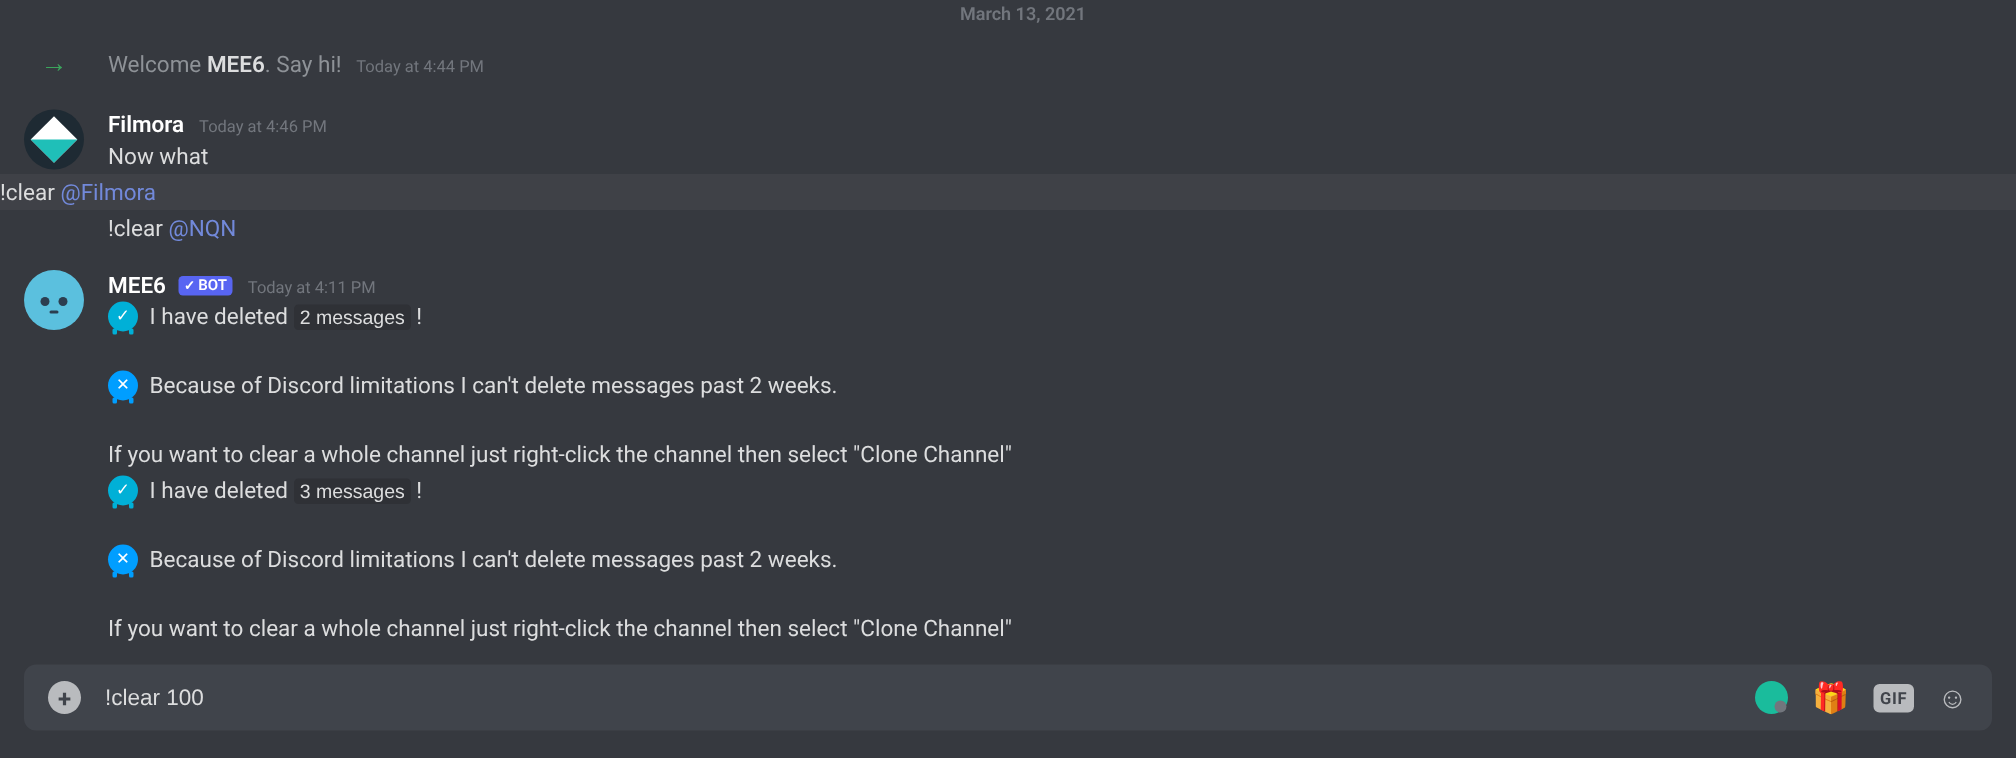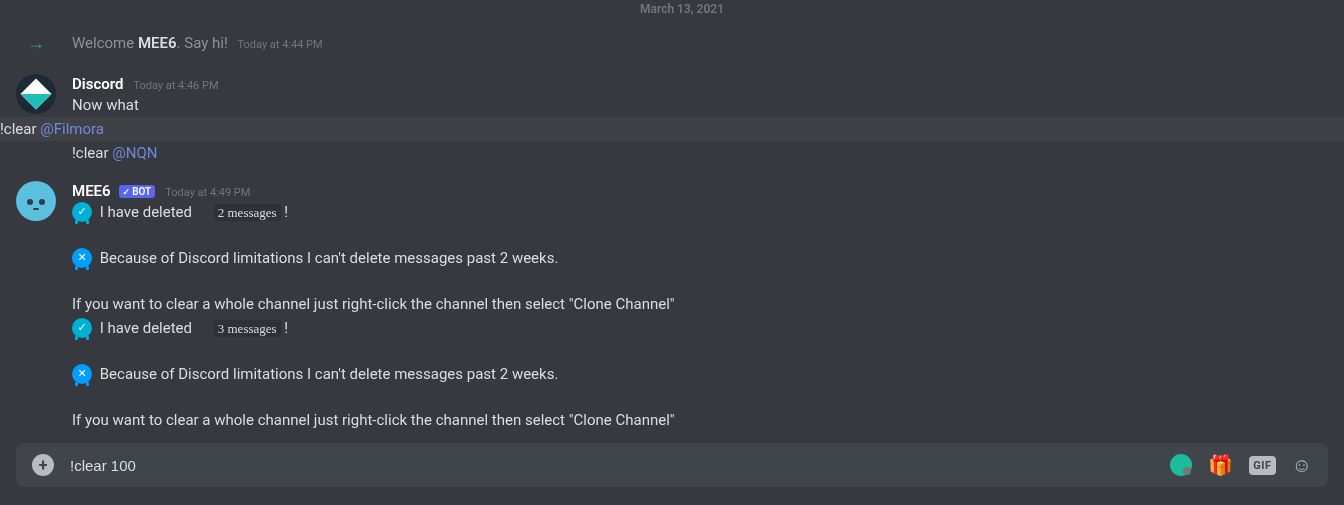--- a/index.html
+++ b/index.html
@@ -174,25 +174,24 @@
     content: "";
     position: absolute;
     bottom: -2px;
     width: 3px; height: 4px;
     background: inherit;
     right: 3px;
     border-radius: 1px;
   }
   .code-inline {
     background: #2f3136;
-    font-family: Liberation Serif, serif;
+    font-family: Liberation Sans, sans-serif;
     font-size: 13px;
     padding: 1px 4px;
     border-radius: 3px;
-    margin-left: 18px;
   }
   .input-bar {
     position: absolute;
     bottom: 18px;
     left: 16px;
     right: 16px;
     background: #40444b;
     border-radius: 8px;
     height: 44px;
     display: flex;
@@ -272,21 +271,21 @@
       <span class="timestamp">Today at 4:44 PM</span>
     </div>
   </div>
 
   <div class="msg-group">
     <div class="avatar avatar-filmora">
       <div class="filmora-logo"></div>
     </div>
     <div class="msg-body">
       <div>
-        <span class="username">Discord</span>
+        <span class="username">Filmora</span>
         <span class="timestamp">Today at 4:46 PM</span>
       </div>
       <div class="msg-line">Now what</div>
       <div class="msg-line highlight">
         <span>!clear </span><span class="mention">@Filmora</span>
       </div>
       <div class="msg-line">
         <span>!clear </span><span class="mention">@NQN</span>
       </div>
     </div>
@@ -296,21 +295,21 @@
     <div class="avatar avatar-mee6">
         <span class="mouth"></span>
       </div>
     <div class="msg-body">
       <div>
         <span class="username">MEE6</span>
         <span class="bot-tag">
             <span class="check">✓</span>
             <span>BOT</span>
           </span>
-        <span class="timestamp">Today at 4:49 PM</span>
+        <span class="timestamp">Today at 4:11 PM</span>
       </div>
       <div class="msg-line">
         <span class="emoji emoji-check">✓</span>
         <span>I have deleted </span><span class="code-inline">2 messages</span><span> !</span>
       </div>
       <div class="blank-line"></div>
       <div class="msg-line">
         <span class="emoji emoji-x">✕</span>
         <span>Because of Discord limitations I can't delete messages past 2 weeks.</span>
       </div>

